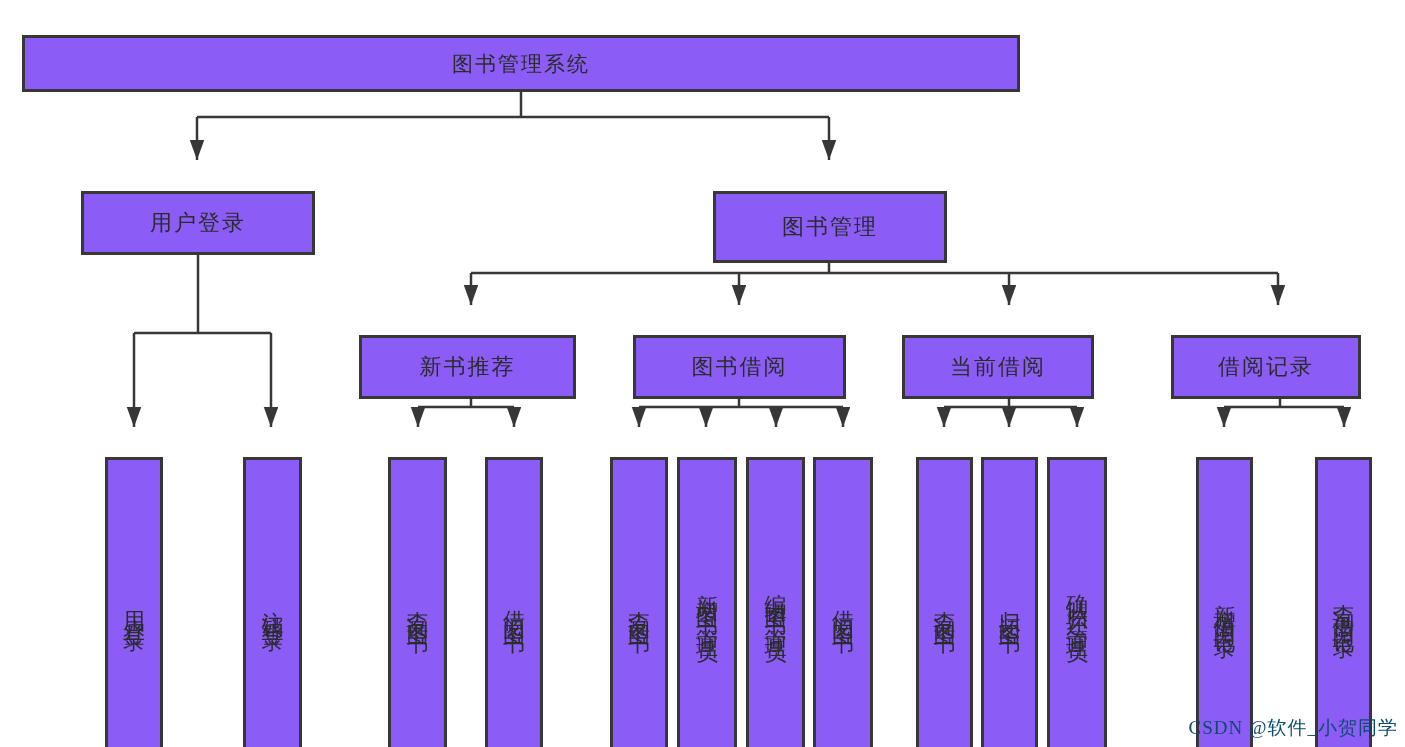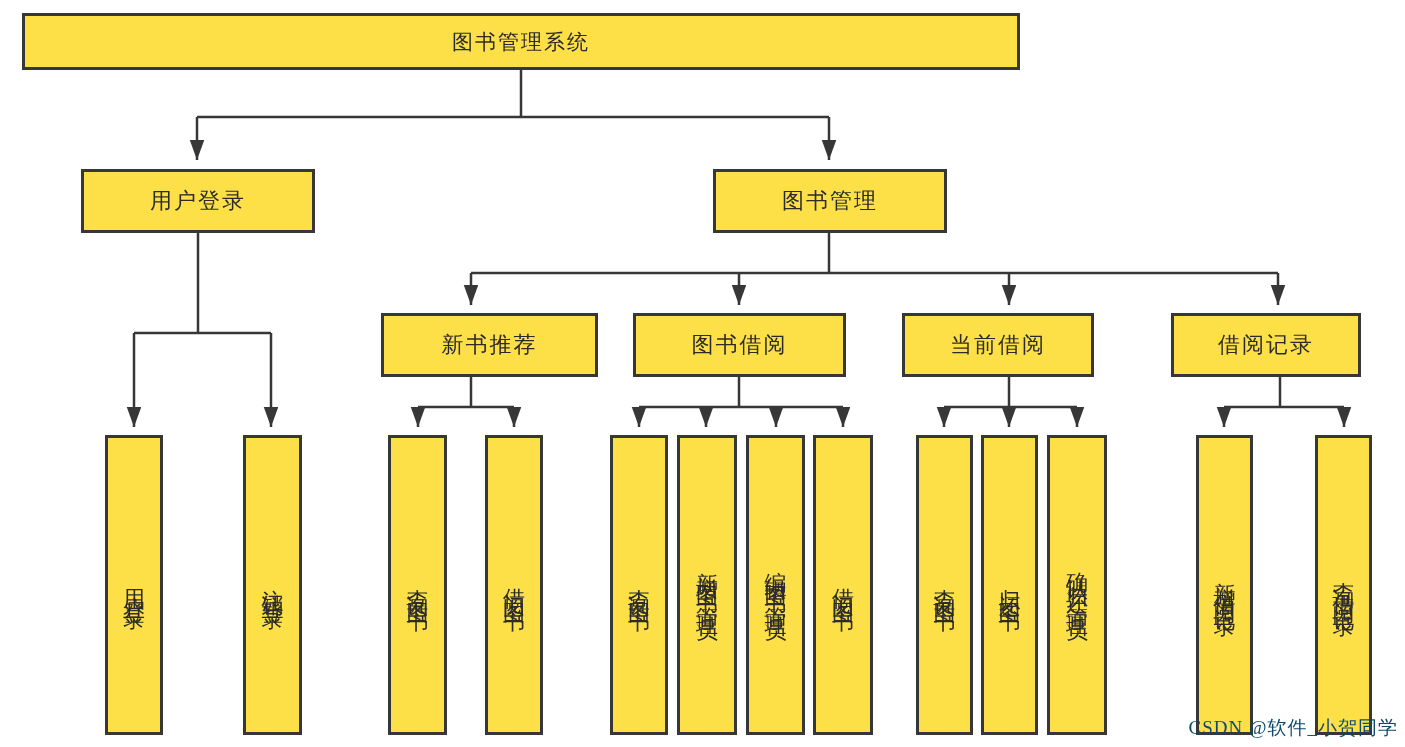--- a/index.html
+++ b/index.html
@@ -8,28 +8,29 @@
     width:1405px;height:747px;
     background:#ffffff;
     font-family:"Liberation Sans","DejaVu Sans",sans-serif;
     overflow:hidden;
   }
   .wires{position:absolute;left:0;top:0;width:1405px;height:747px;}
   .node{
     position:absolute;
     box-sizing:border-box;
     border:3px solid #373737;
-    background:#fde047;
+    background:#8b5cf6;
     color:#2b2b2b;
     display:flex;
     align-items:center;
     justify-content:center;
     font-size:22px;
     letter-spacing:2px;
     text-align:left;
+    margin-top:22px;
   }
   .node.root{font-size:21px;}
   .node.v{
     writing-mode:vertical-rl;
     text-orientation:mixed;
     letter-spacing:7px;
     font-size:22px;
     line-height:1;
   }
   .watermark{
@@ -94,23 +95,23 @@
       <path d="M1280 377 V407"></path>
       <path d="M1224 407 H1344"></path>
       <path d="M1224 407 V427" marker-end="url(#arr)"></path>
       <path d="M1344 407 V427" marker-end="url(#arr)"></path>
     </g>
   </svg>
 
   <div class="node root" style="left:22px;top:13px;width:998px;height:57px;">图书管理系统</div>
 
   <div class="node" style="left:81px;top:169px;width:234px;height:64px;">用户登录</div>
-  <div class="node" style="left:713px;top:169px;width:234px;height:64px;">图书管理</div>
+  <div class="node" style="left:713px;top:169px;width:234px;height:72px;">图书管理</div>
 
-  <div class="node" style="left:381px;top:313px;width:217px;height:64px;font-family:Liberation Mono, monospace;">新书推荐</div>
+  <div class="node" style="left:359px;top:313px;width:217px;height:64px;font-family:Liberation Mono, monospace;">新书推荐</div>
   <div class="node" style="left:633px;top:313px;width:213px;height:64px;">图书借阅</div>
   <div class="node" style="left:902px;top:313px;width:192px;height:64px;">当前借阅</div>
   <div class="node" style="left:1171px;top:313px;width:190px;height:64px;">借阅记录</div>
 
   <div class="node v" style="left:105px;top:435px;width:58px;height:300px;">用户登录</div>
   <div class="node v" style="left:243px;top:435px;width:59px;height:300px;">注销登录</div>
 
   <div class="node v" style="left:388px;top:435px;width:59px;height:300px;">查询图书</div>
   <div class="node v" style="left:485px;top:435px;width:58px;height:300px;">借阅图书</div>
 

